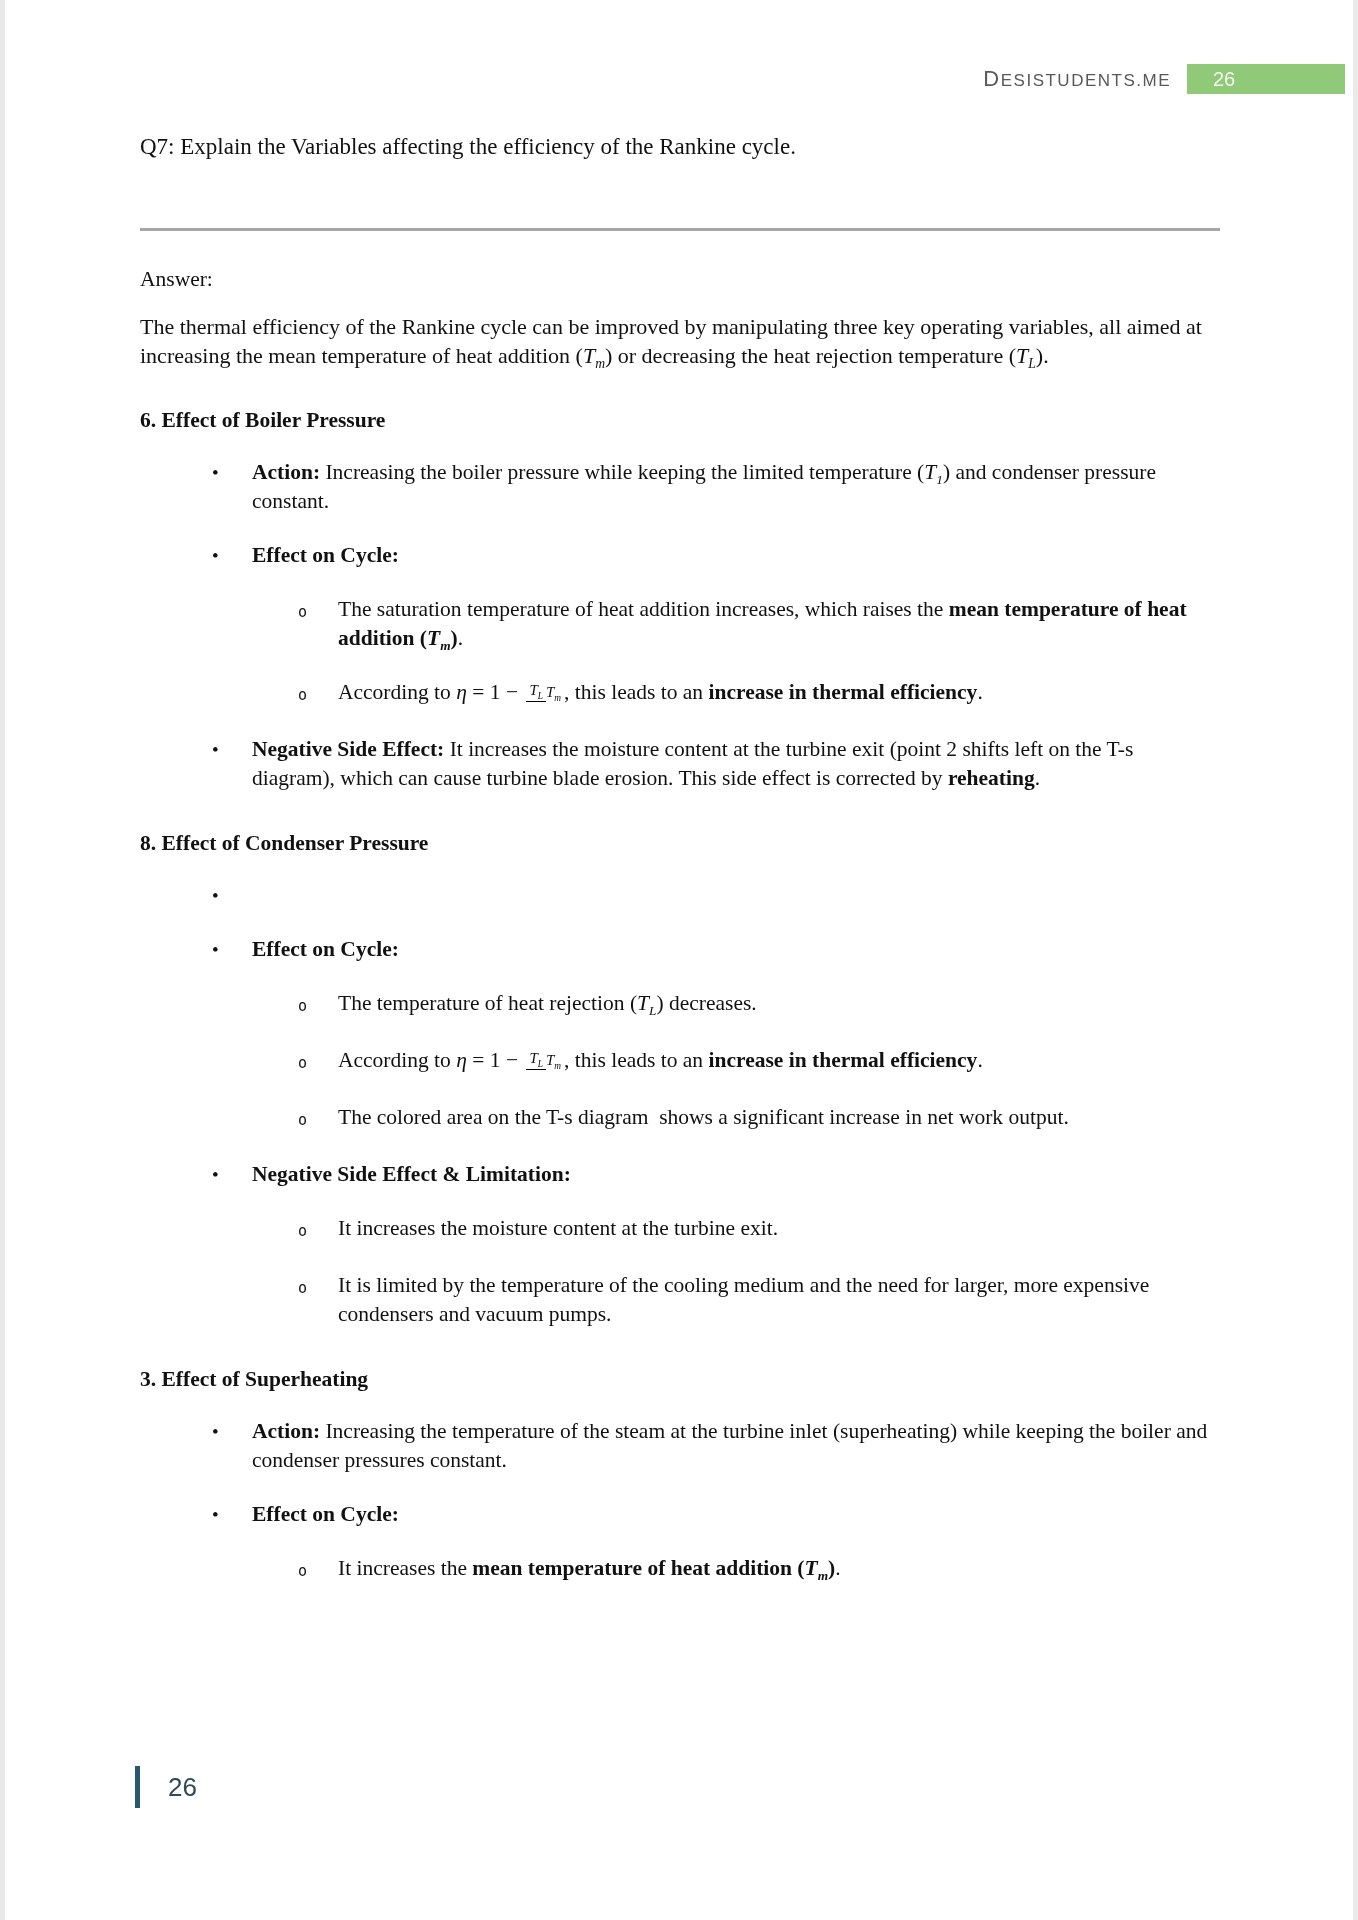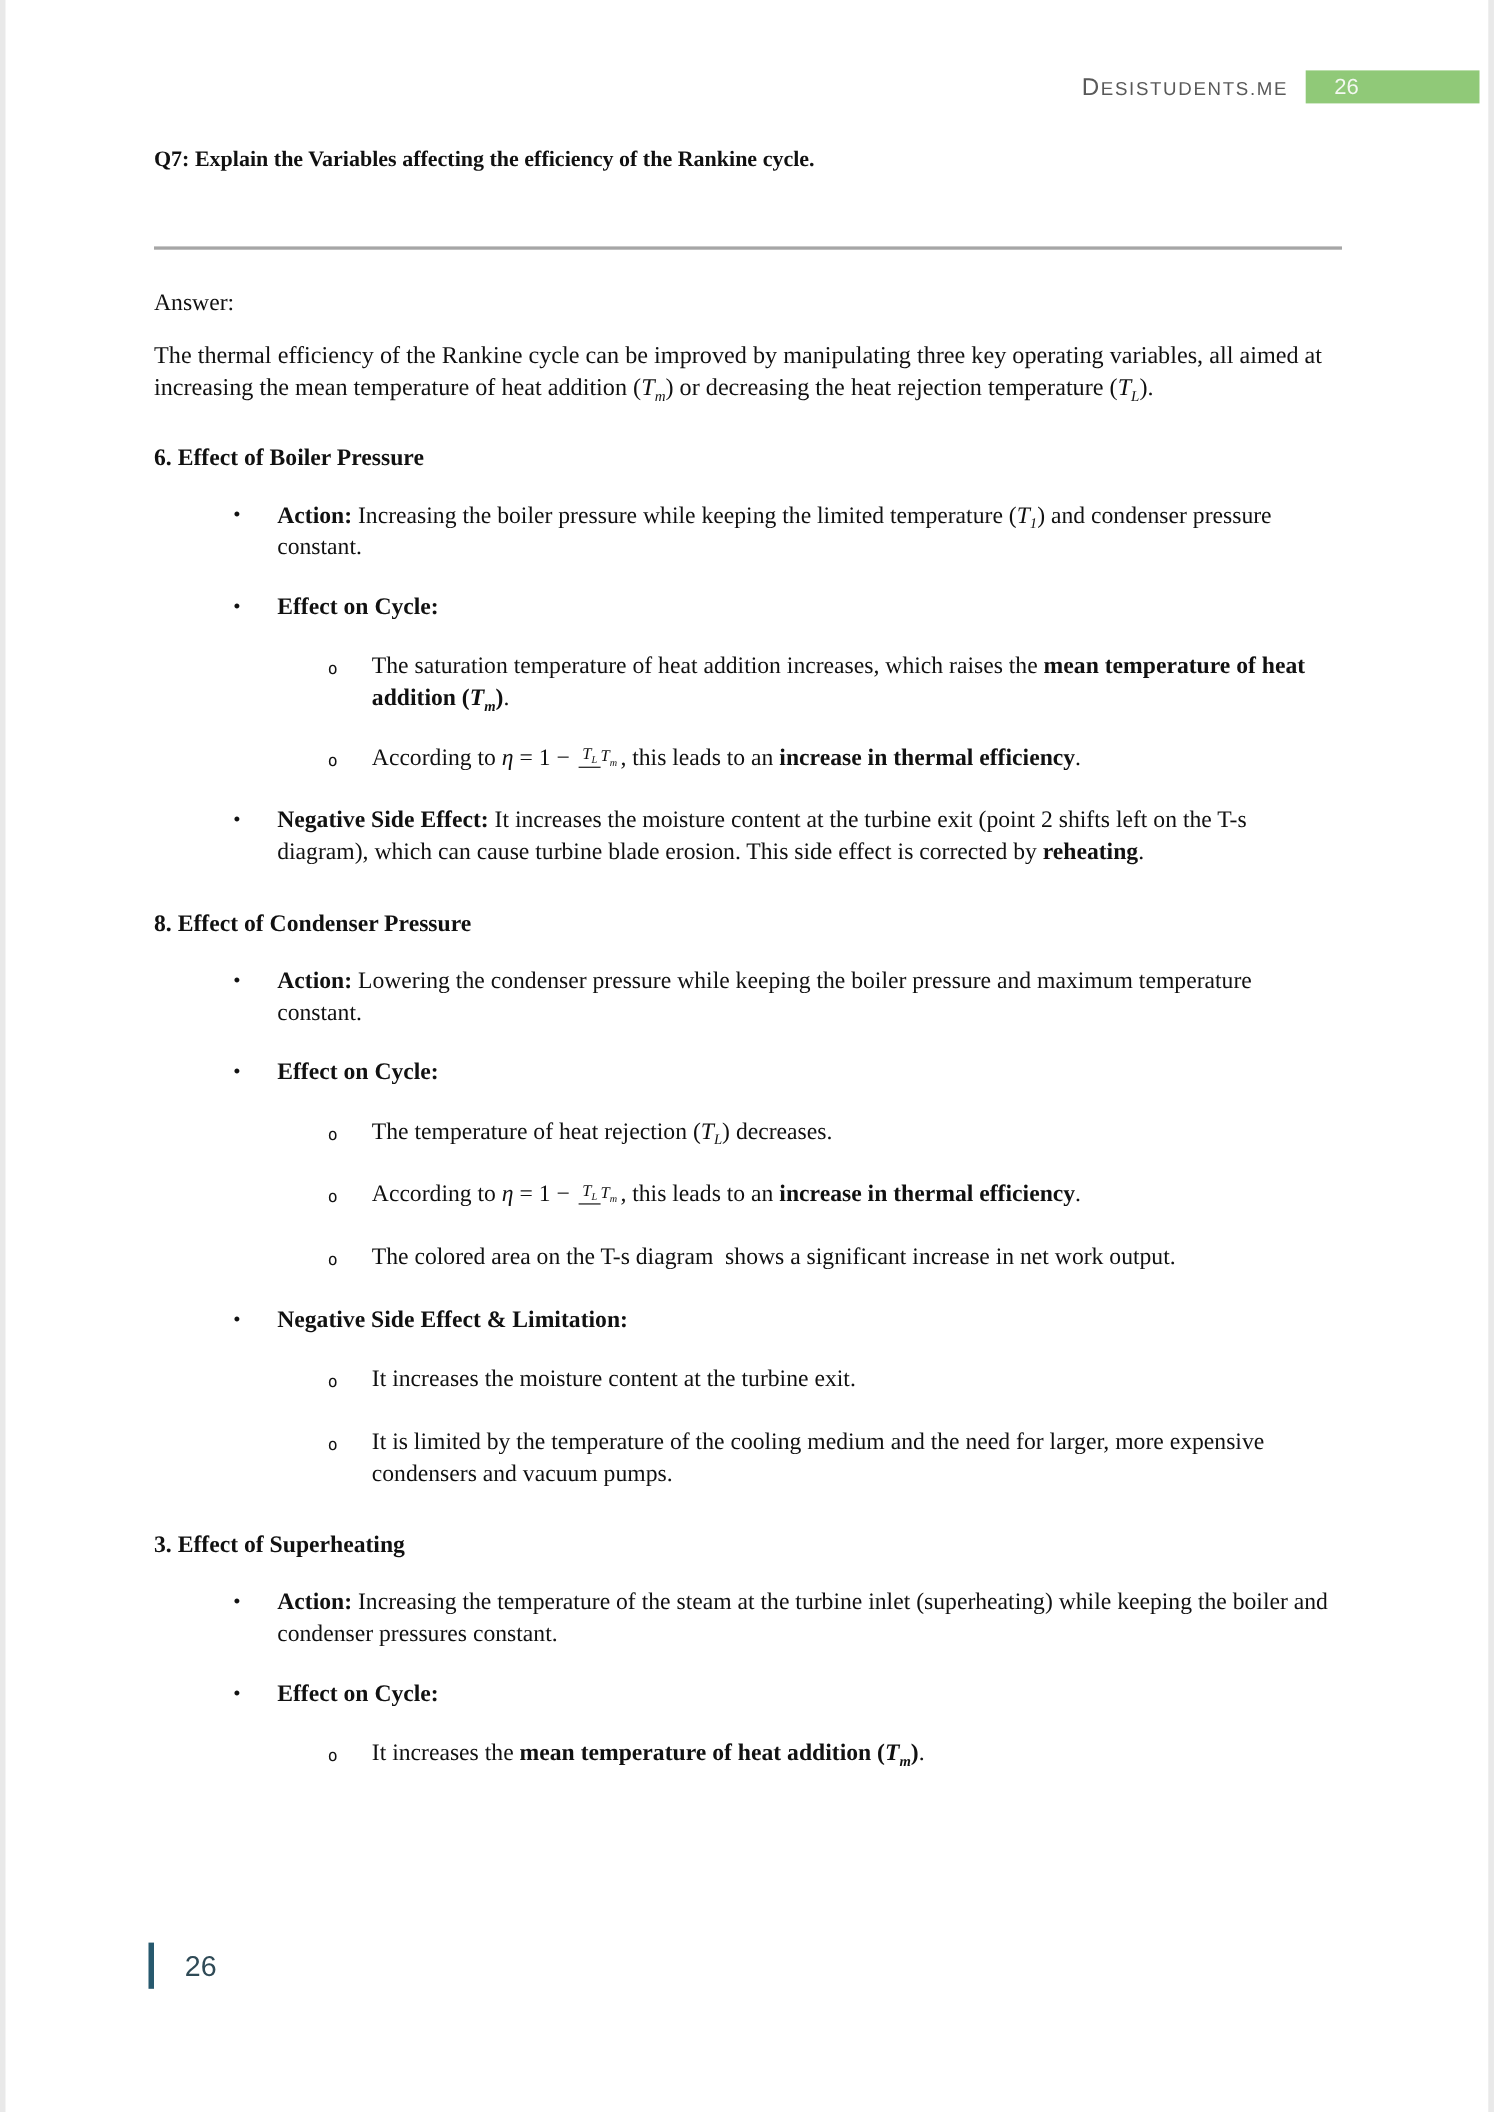--- a/index.html
+++ b/index.html
@@ -16,21 +16,21 @@
   }
   .site::first-letter { font-size:22px; }
   .badge {
     margin-left:16px; width:132px; height:30px;
     background:var(--badge_green,#90C978); color:var(--badge_text,#F4F8F1);
     font-family:"Liberation Sans", sans-serif; font-size:20px; line-height:30px;
     padding-left:26px;
   }
   
   main { margin:0 133px 0 135px; }
-  h1 { margin:0; padding-top:132px; font-size:20px; font-weight:bold; line-height:1.3; }
+  h1 { margin:0; padding-top:132px; font-size:23px; font-weight:normal; line-height:1.3; }
   .divider { border:none; border-top:3px solid var(--divider,#A6A6A6); margin:66px 0 0; }
   .answer { margin:36px 0 0; font-size:21.5px; font-weight:normal; }
   .intro { margin:20px 0 0; font-size:22px; line-height:29px; }
   h2 { margin:38px 0 0; font-size:21.5px; font-weight:bold; }
   .li { display:flex; margin-top:25px; font-size:21.5px; line-height:29px; }
   .li.l1 { padding-left:72px; }
   .li.l2 { padding-left:158px; }
   .marker { flex:0 0 40px; }
   .l1 .marker { font-size:19px; }
   .l2 .marker { font-family:"DejaVu Sans Mono", monospace; font-size:15px; padding-top:3px; }
@@ -92,21 +92,20 @@
           </div>
           <div class="li l1">
             <span class="marker">•</span>
             <span class="litext"><span class="b">Negative Side Effect:</span><span> It increases the moisture content at the turbine exit (point 2 shifts left on the T-s diagram), which can cause turbine blade erosion. This side effect is corrected by </span><span class="b">reheating</span><span>.</span></span>
           </div>
         </section>
         <section>
           <h2>8. Effect of Condenser Pressure</h2>
           <div class="li l1">
             <span class="marker">•</span>
-            <span class="litext"><span class="b">Action:</span><span> Lowering the condenser pressure while keeping the boiler pressure and maximum temperature constant.</span></span>
           </div>
           <div class="li l1">
             <span class="marker">•</span>
             <span class="litext"><span class="b">Effect on Cycle:</span></span>
           </div>
           <div class="li l2">
             <span class="marker">o</span>
             <span class="litext"><span>The temperature of heat rejection (</span><span class="mvar">T<sub>L</sub></span><span>) decreases.</span></span>
           </div>
           <div class="li l2">

